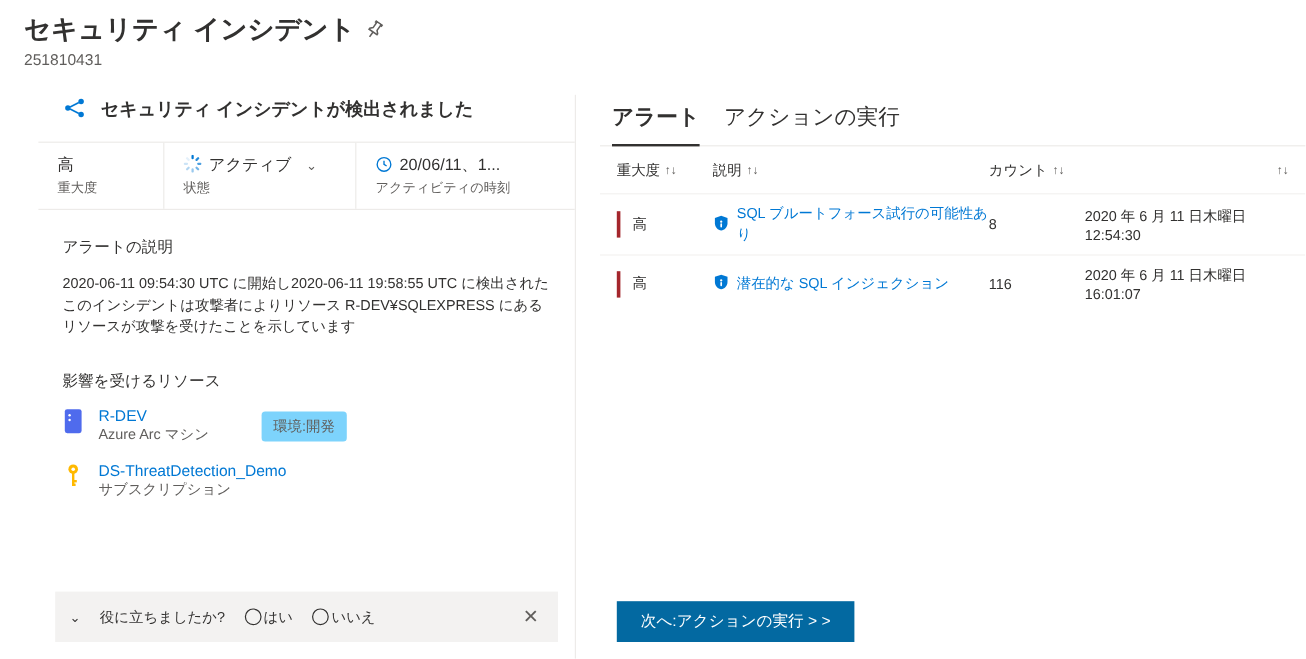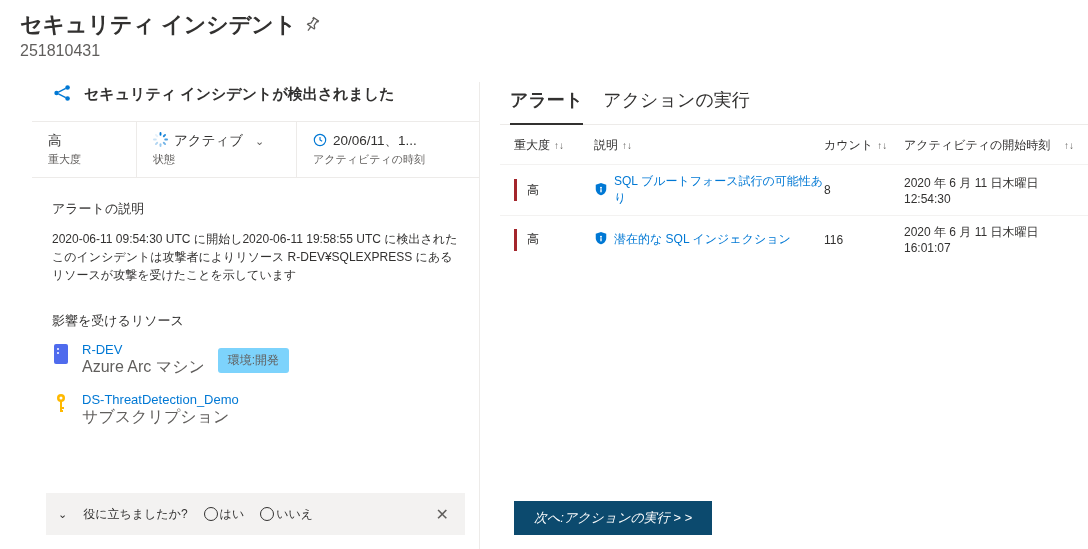--- a/index.html
+++ b/index.html
@@ -12,21 +12,21 @@
     height: 549px;
     overflow: hidden;
   }
   .root { display: flex; flex-direction: column; height: 100%; }
   .header {
     padding: 10px 20px 4px 20px;
   }
   .header-title-row { display: flex; align-items: center; gap: 8px; }
   .header-title { font-size: 22px; font-weight: 600; }
   .pin-icon { width: 16px; height: 16px; color: #605e5c; transform: rotate(35deg); cursor: pointer; }
-  .header-sub { font-size: 16px; color: #605e5c; margin-top: 2px; }
+  .header-sub { font-size: 13px; color: #605e5c; margin-top: 2px; }
   .split {
     display: flex; flex: 1; margin-top: 18px; min-height: 0;
   }
   .left-pane {
     width: 480px; border-right: 1px solid #edebe9; display: flex; flex-direction: column; min-height: 0; padding-left: 32px;
   }
   .detect-row { display: flex; align-items: center; gap: 10px; padding: 0 20px 14px 20px; }
   .incident-icon svg { width: 22px; height: 22px; }
   .detect-title { font-size: 15px; font-weight: 600; }
   .metric-row {
@@ -43,21 +43,21 @@
   .chevron { margin-left: 6px; font-size: 11px; color: #605e5c; cursor: pointer; }
   .clock-icon svg { width: 14px; height: 14px; color: #0078d4; }
   .body-scroll { flex: 1; overflow: auto; padding: 22px 20px 0 20px; }
   .section-h { font-size: 13px; font-weight: 400; margin-bottom: 12px; }
   .desc-text { font-size: 12px; color: #323130; line-height: 1.5; margin-bottom: 28px; }
   .resource-list { display: flex; flex-direction: column; gap: 14px; margin-top: 10px; }
   .resource { display: flex; align-items: flex-start; gap: 12px; }
   .res-icon { width: 18px; display: flex; justify-content: center; }
   .res-text { display: flex; flex-direction: column; }
   .res-link { color: #0078d4; font-size: 13px; cursor: pointer; }
-  .res-sub { font-size: 16px; color: #605e5c; }
+  .res-sub { font-size: 12px; color: #605e5c; }
   .env-tag { margin-left: auto; margin-right: 170px; background: #7dd3fc; border-radius: 3px; padding: 4px 10px; font-size: 12px; color: #605e5c; align-self: center; }
   .feedback-bar {
     margin: 14px 14px 14px 14px; background: #f3f2f1; height: 42px; display: flex; align-items: center; padding: 0 12px; gap: 16px;
   }
   .fb-chevron { font-size: 11px; color: #323130; }
   .fb-text { font-size: 12px; }
   .fb-radio { display: flex; align-items: center; gap: 2px; font-size: 12px; cursor: pointer; }
   .fb-radio .circle { width: 14px; height: 14px; border: 1px solid #323130; border-radius: 50%; display: inline-block; }
   .fb-close { margin-left: auto; font-size: 16px; color: #605e5c; cursor: pointer; padding: 4px; }
 
@@ -76,22 +76,22 @@
   .col-time { flex: 1; }
   .table-row { padding: 8px 14px; font-size: 12px; border-top: 1px solid #f3f2f1; }
   .sev-bar { width: 3px; height: 22px; background: #a4262c; margin-right: 10px; }
   .sev-text { width: 67px; }
   .desc-cell { width: 230px; display: flex; align-items: center; gap: 6px; }
   .shield-icon svg { width: 14px; height: 14px; }
   .row-link { color: #0078d4; cursor: pointer; }
   .count-cell { width: 80px; }
   .time-cell { flex: 1; }
   .action-button {
-    margin: 14px 0 14px 14px; background: #0c4a6e; color: #fff; border: none;
-    padding: 8px 20px; font-size: 13px; cursor: pointer; align-self: flex-start; font-style: italic;
+    margin: 14px 0 14px 14px; background: #0369a1; color: #fff; border: none;
+    padding: 8px 20px; font-size: 13px; cursor: pointer; align-self: flex-start;
   }
   .right-body { flex: 1; display: flex; flex-direction: column; min-height: 0; }
   .right-scroll { flex: 1; overflow: auto; }
 </style>
 </head>
 <body>
 
 <div class="root">
   <div class="header">
     <div class="header-title-row">
@@ -230,21 +230,20 @@
               </div>
             <div class="th col-desc">
                 <span>説明</span>
                 <span class="sort-icon">↑↓</span>
               </div>
             <div class="th col-count">
                 <span>カウント</span>
                 <span class="sort-icon">↑↓</span>
               </div>
             <div class="th col-time">
-                <span>アクティビティの開始時刻</span>
                 <span class="sort-icon" style="margin-left:auto">↑↓</span>
               </div>
           </div>
 
           <div class="table-row">
             <span class="sev-bar"></span>
             <span class="sev-text">高</span>
             <span class="desc-cell">
               <span class="shield-icon">
                 <svg viewBox="0 0 16 16">

